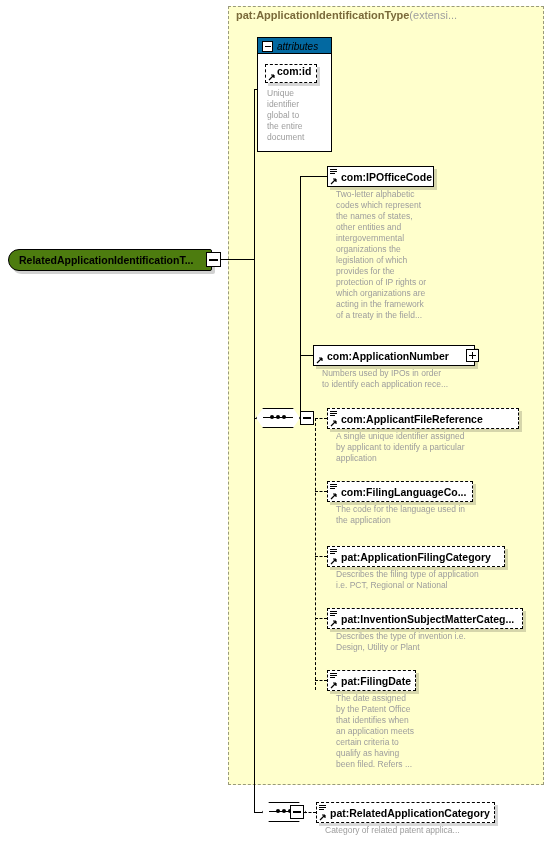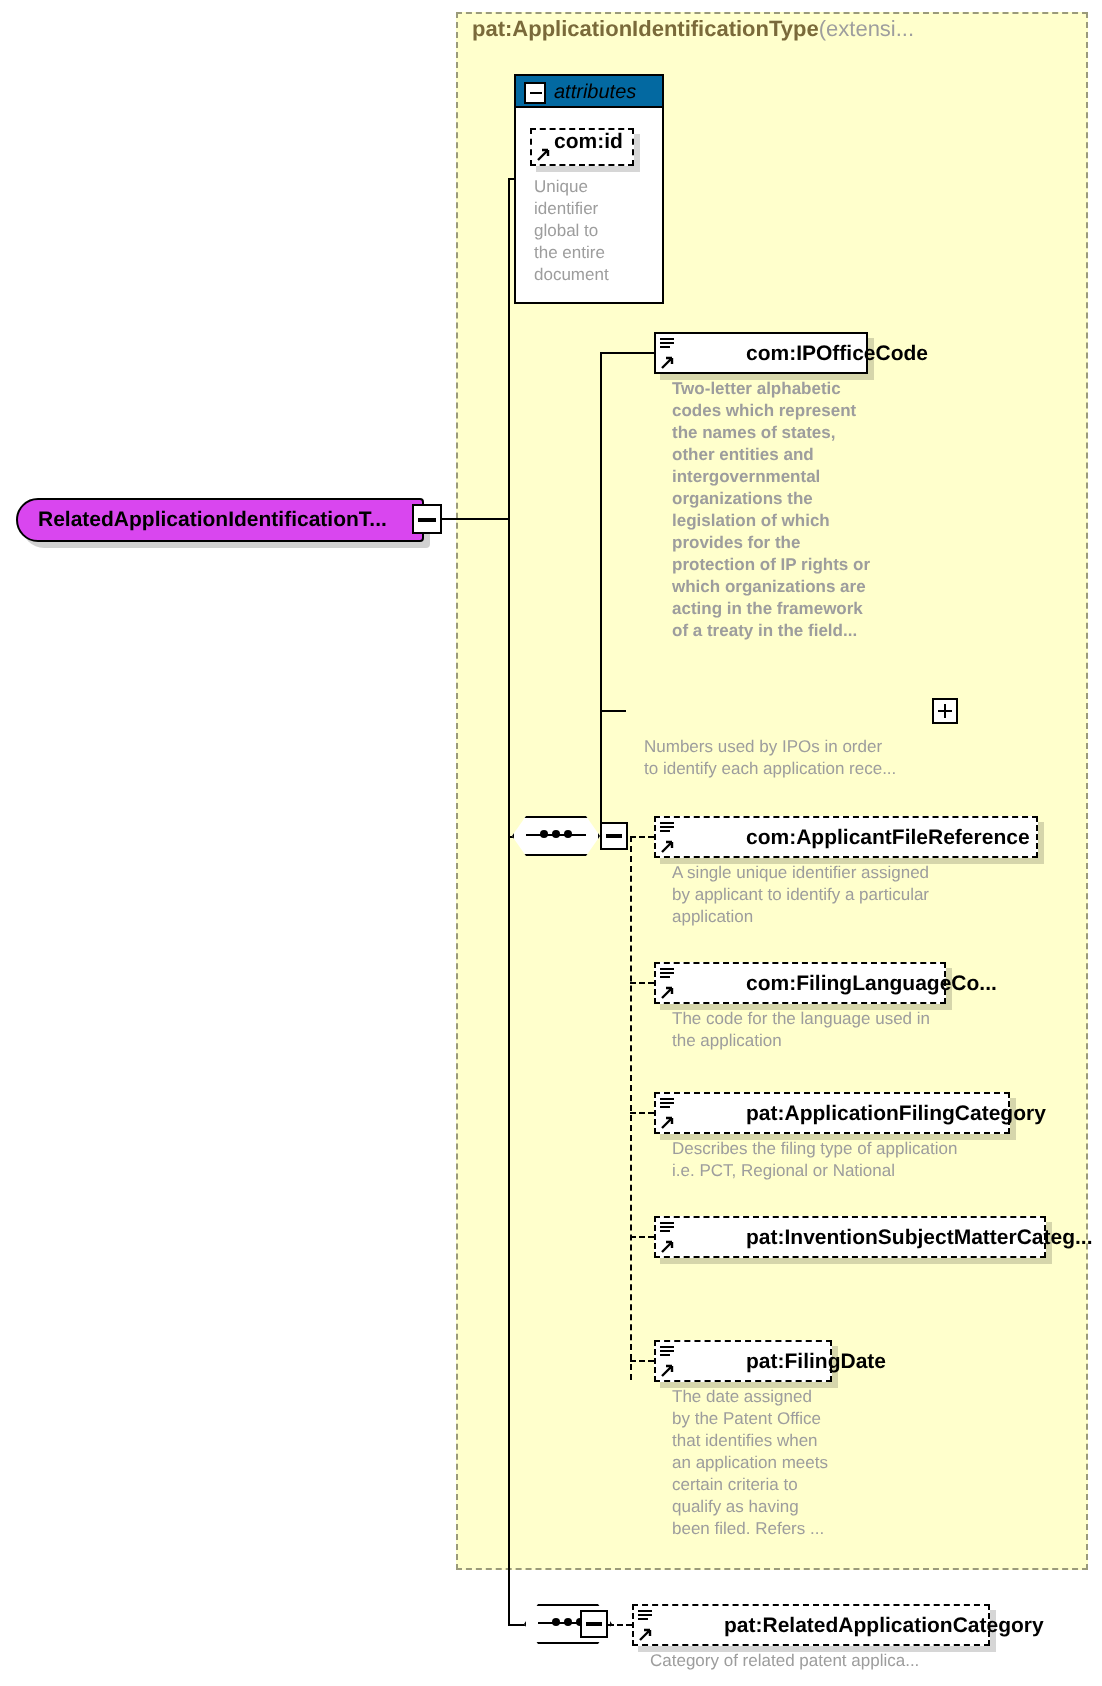--- a/index.html
+++ b/index.html
@@ -36,21 +36,21 @@
     font-weight:normal;
     color:#9e9e9e;
   }
 
   
   .root-node{
     position:absolute;
     left:8px;top:249px;
     width:204px;height:22px;
     box-sizing:border-box;
-    background:#d946ef;
+    background:#4d7c0f;
     border:1.6px solid #000000;
     border-radius:11px 2px 2px 11px;
     display:flex;align-items:center;
     box-shadow:3px 3px 0 rgba(0,0,0,0.18);
   }
   .root-label{
     font-size:10.5px;
     font-weight:bold;
     color:#000;
     padding-left:10px;
@@ -117,21 +117,20 @@
   }
   .ebox.solid{border:1.5px solid #000;}
   .ebox.dashed{border:1.5px dashed #000;}
   .ebox .elabel{
     font-size:10.5px;
     font-weight:bold;
     color:#000;
     white-space:nowrap;
     padding-left:13px;
     padding-right:15px;
-    margin-left:32px;
   }
   
   .doc-glyph{
     position:absolute;left:2px;top:1.5px;
     width:7px;height:6px;
   }
   .doc-glyph i{
     display:block;background:#000;height:1px;margin-bottom:1px;
   }
   .doc-glyph i:nth-child(1){width:7px;}
@@ -267,34 +266,42 @@
         <i></i>
         <i></i>
       </span>
     <span class="arrow-glyph">
       <svg width="8" height="8" viewBox="0 0 8 8">
           <path d="M1 7 L6 2 M6 2 L3 2 M6 2 L6 5" stroke="#000" stroke-width="1.2" fill="none"></path>
         </svg>
     </span>
     <span class="elabel">com:IPOfficeCode</span>
   </div>
-  <div class="doc" style="left:336px;top:189px;width:110px;font-weight:bold;">Two-letter alphabetic
+  <div class="doc" style="left:336px;top:189px;width:110px;">Two-letter alphabetic
 codes which represent
 the names of states,
 other entities and
 intergovernmental
 organizations the
 legislation of which
 provides for the
 protection of IP rights or
 which organizations are
 acting in the framework
 of a treaty in the field...</div>
 
   <div class="ln h" style="left:300px;top:355px;width:13px;"></div>
+  <div class="ebox solid" style="left:313px;top:345px;width:162px;">
+    <span class="arrow-glyph">
+      <svg width="8" height="8" viewBox="0 0 8 8">
+          <path d="M1 7 L6 2 M6 2 L3 2 M6 2 L6 5" stroke="#000" stroke-width="1.2" fill="none"></path>
+        </svg>
+    </span>
+    <span class="elabel">com:ApplicationNumber</span>
+  </div>
   <div class="plus-box" style="left:466px;top:349px;"></div>
   <div class="doc" style="left:322px;top:368px;width:170px;">Numbers used by IPOs in order
 to identify each application rece...</div>
 
   <div class="seq" style="left:256px;top:408px;">
     <span class="oct"></span>
     <span class="line"></span>
     <span class="dot" style="left:14px;"></span>
     <span class="dot" style="left:20px;"></span>
     <span class="dot" style="left:26px;"></span>
@@ -362,20 +369,22 @@
         <i></i>
         <i></i>
       </span>
     <span class="arrow-glyph">
       <svg width="8" height="8" viewBox="0 0 8 8">
           <path d="M1 7 L6 2 M6 2 L3 2 M6 2 L6 5" stroke="#000" stroke-width="1.2" fill="none"></path>
         </svg>
     </span>
     <span class="elabel">pat:InventionSubjectMatterCateg...</span>
   </div>
+  <div class="doc" style="left:336px;top:631px;width:185px;">Describes the type of invention i.e.
+Design, Utility or Plant</div>
 
   <div class="dl h" style="left:315px;top:680px;width:12px;"></div>
   <div class="ebox dashed" style="left:327px;top:670px;width:89px;">
     <span class="doc-glyph">
         <i></i>
         <i></i>
         <i></i>
       </span>
     <span class="arrow-glyph">
       <svg width="8" height="8" viewBox="0 0 8 8">

